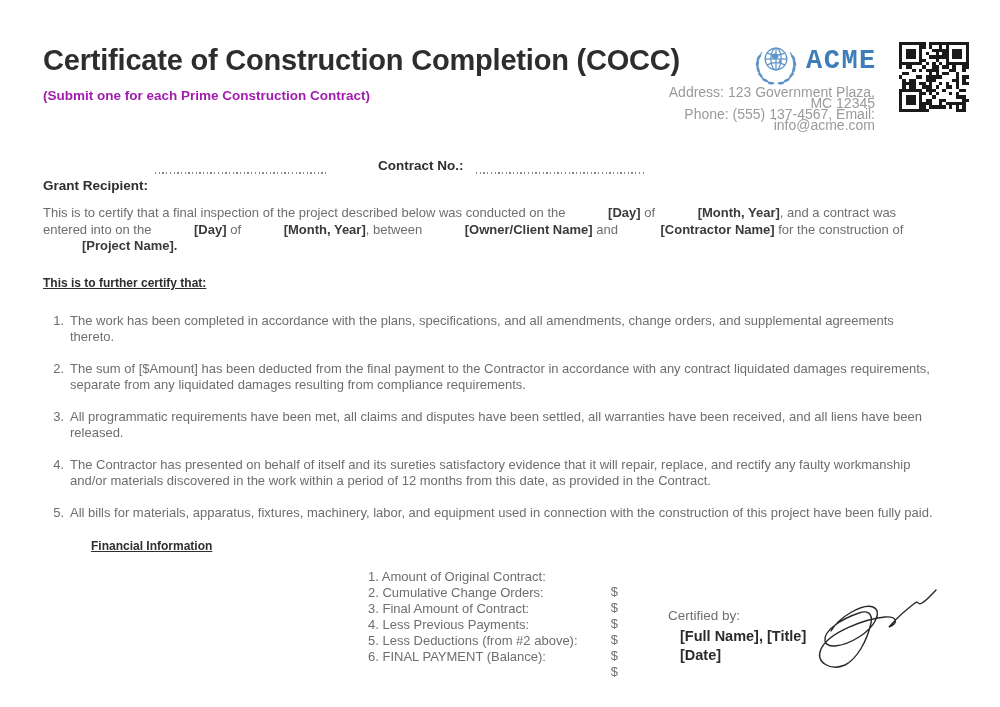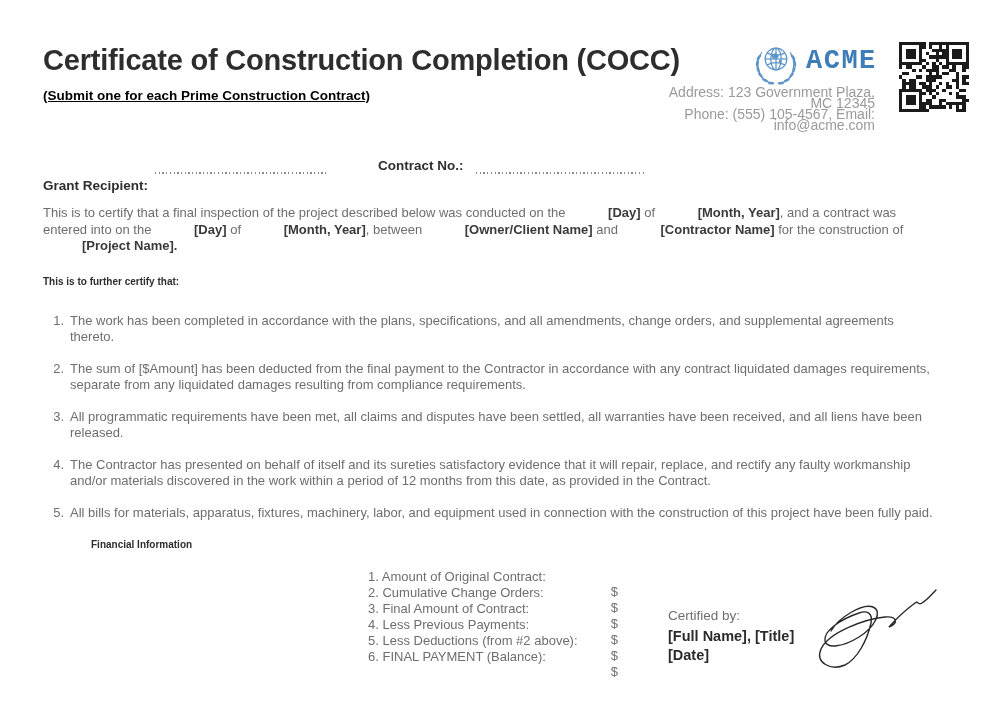--- a/index.html
+++ b/index.html
@@ -2,49 +2,49 @@
 <html><head>
 <meta charset="utf-8">
 <style>
   html,body{margin:0;padding:0;background:#ffffff;}
   .page{
     position:relative;width:1000px;height:707px;background:#fff;overflow:hidden;
     font-family:"Liberation Sans",sans-serif;color:#6e6e6e;
   }
   .abs{position:absolute;}
   .title{left:43px;top:44px;font-size:29px;font-weight:700;color:#2d2d2d;letter-spacing:-0.2px;}
-  .subtitle{left:43px;top:88px;font-size:13.5px;font-weight:600;color:#000000;text-decoration:underline;}
+  .subtitle{left:43px;top:88px;font-size:13.5px;font-weight:600;color:#a21caf;}
   .emblem{left:751px;top:39px;width:50px;height:52px;}
   .orgname{left:806px;top:46px;font-size:27px;font-weight:600;color:#3f7db9;letter-spacing:1.5px;font-family:Liberation Mono, monospace;}
   .address{left:665px;top:87px;width:210px;text-align:right;font-size:14px;line-height:11px;color:#9a9a9a;}
   .qr{left:897px;top:40px;width:74px;height:74px;}
   .qr svg{width:100%;height:100%;shape-rendering:crispEdges;}
   .fieldlabel{font-size:13.5px;font-weight:700;color:#2e2e2e;}
   .grant-label{left:43px;top:158px;margin-top:20px;}
   .contract-label{left:378px;top:158px;}
   .dotline{background-image:repeating-linear-gradient(to right,#8a8a8a 0 1.3px,transparent 1.3px 3.7px);height:1.7px;}
   .grant-line{left:155px;top:172px;width:172px;}
   .contract-line{left:476px;top:172px;width:168px;}
   .intro{left:43px;top:205px;width:893px;font-size:13px;line-height:16.5px;color:#6e6e6e;}
   .ph{color:#3a3a3a;font-weight:700;margin-left:39px;}
-  .sechead{font-size:10px;font-weight:700;color:#2e2e2e;}
+  .sechead{font-size:12px;font-weight:700;color:#2e2e2e;text-decoration:underline;}
   .certify-heading{left:43px;top:276px;}
   .certify-list{left:48px;top:313px;width:892px;}
   .citem{display:flex;margin-bottom:17px;font-size:13px;line-height:15.5px;}
   .cnum{flex:none;width:16px;text-align:right;margin-right:6px;}
   .financial-heading{left:43px;top:539px;padding-left:48px;}
   .financial-rows{left:48px;top:569px;width:572px;}
   .frow{display:flex;align-items:flex-end;height:16px;font-size:13px;line-height:15px;flex-direction:column;}
   .flabel{flex:none;width:252px;}
   .famount{flex:1;display:flex;align-items:flex-end;}
   .dollar{margin-right:2px;}
   .fdots{flex:1;margin-bottom:2.5px;}
   .certified{left:668px;top:608px;width:180px;}
   .certified-label{font-size:13.5px;color:#6e6e6e;}
-  .certified-name,.certified-date{font-size:14.5px;font-weight:700;color:#2b2b2b;line-height:18.5px;}
+  .certified-name,.certified-date{font-size:14.5px;font-weight:700;color:#2b2b2b;line-height:18.5px;margin-left:12px;}
   .certified-name{margin-top:4px;}
   .signature{left:801px;top:569px;width:142px;height:103px;}
 </style>
 </head>
 <body>
 
 <div class="page">
 
   <div class="abs title">Certificate of Construction Completion (COCC)</div>
   <div class="abs subtitle">(Submit one for each Prime Construction Contract)</div>
@@ -79,21 +79,21 @@
         <ellipse cx="51.5" cy="36.5" rx="4" ry="1.6" transform="rotate(105 51.5 36.5)"></ellipse>
         <ellipse cx="48.5" cy="43.5" rx="4" ry="1.6" transform="rotate(130 48.5 43.5)"></ellipse>
         <ellipse cx="43" cy="49.5" rx="4" ry="1.6" transform="rotate(155 43 49.5)"></ellipse>
         <ellipse cx="36" cy="53" rx="4" ry="1.6" transform="rotate(175 36 53)"></ellipse>
       </g>
     </svg>
   </div>
   <div class="abs orgname">ACME</div>
   <div class="abs address">
     <div>Address: 123 Government Plaza, MC 12345</div>
-    <div>Phone: (555) 105-4567, Email: info@acme.com</div>
+    <div>Phone: (555) 137-4567, Email: info@acme.com</div>
   </div>
   <div class="abs qr" id="qr"><svg viewBox="-0.6 -0.6 22.2 22.2">
         <g fill="#1a1a1a">
           <rect x="0" y="0" width="1" height="1"></rect>
           <rect x="1" y="0" width="1" height="1"></rect>
           <rect x="2" y="0" width="1" height="1"></rect>
           <rect x="3" y="0" width="1" height="1"></rect>
           <rect x="4" y="0" width="1" height="1"></rect>
           <rect x="5" y="0" width="1" height="1"></rect>
           <rect x="6" y="0" width="1" height="1"></rect>

